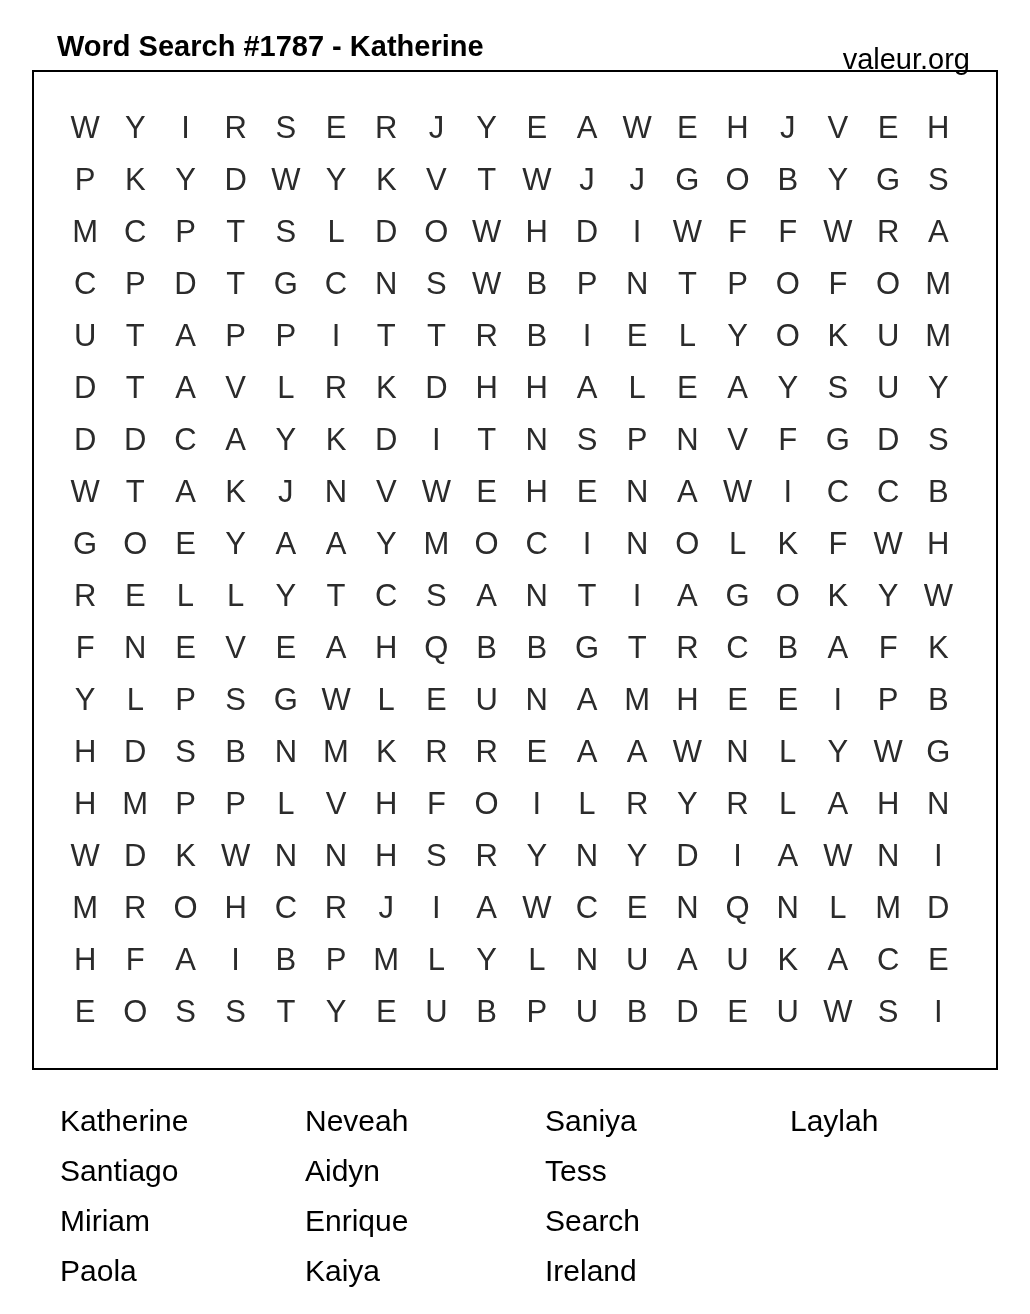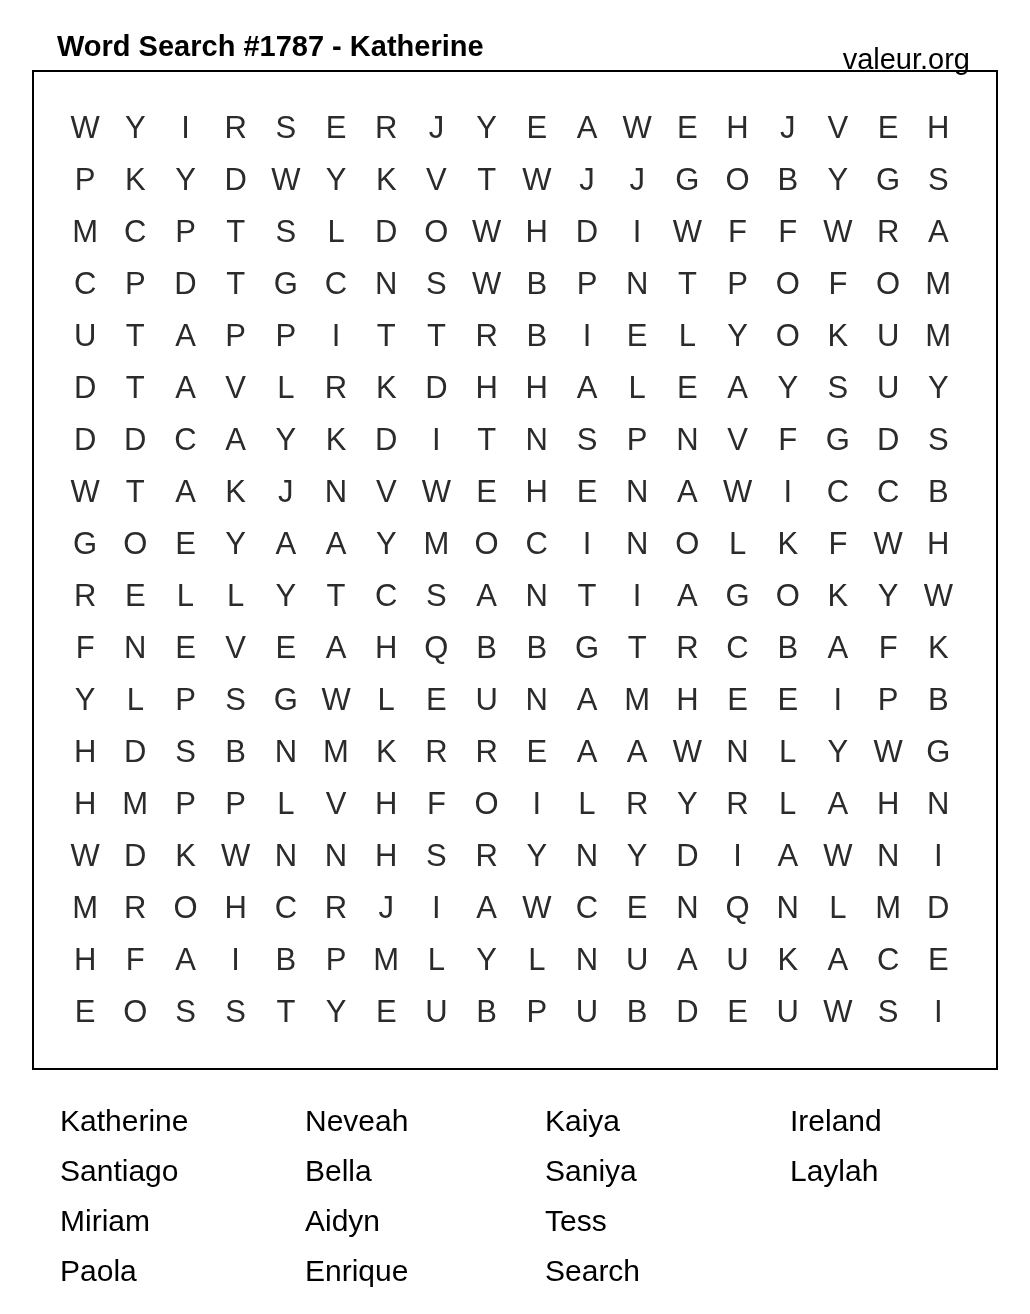--- a/index.html
+++ b/index.html
@@ -419,21 +419,20 @@
       <span class="cell">I</span>
     </div>
 </div>
 
 <div class="word-list">
     <span class="word">Katherine</span>
     <span class="word">Santiago</span>
     <span class="word">Miriam</span>
     <span class="word">Paola</span>
     <span class="word">Neveah</span>
-    <span class="word">Bella</span>
     <span class="word">Aidyn</span>
     <span class="word">Enrique</span>
     <span class="word">Kaiya</span>
     <span class="word">Saniya</span>
     <span class="word">Tess</span>
     <span class="word">Search</span>
     <span class="word">Ireland</span>
     <span class="word">Laylah</span>
   </div>
 

